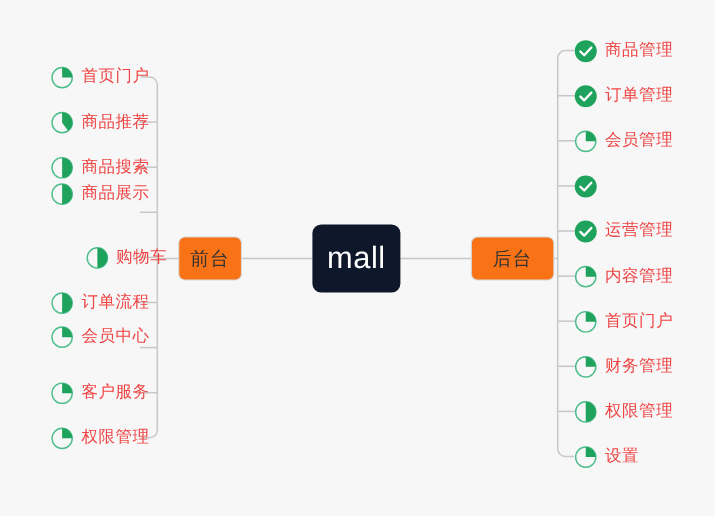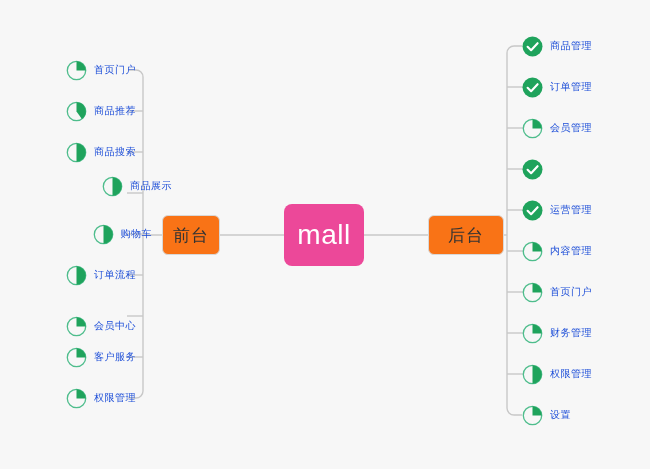--- a/index.html
+++ b/index.html
@@ -19,22 +19,22 @@
   .leaf{
     position:absolute;
     height:28px;
     display:flex;
     align-items:center;
     gap:7px;
   }
   .leaf.left{flex-direction:row;justify-content:flex-end;}
   .leaf.right{flex-direction:row;justify-content:flex-start;}
   .leaf-label{
-    font-size:10px;
-    color:#1d4ed8;
+    font-size:15px;
+    color:#ef4444;
     white-space:nowrap;
     line-height:28px;
     letter-spacing:.5px;
   }
   .icon{
     width:21px;height:21px;
     flex:0 0 21px;
     display:block;
   }
 
@@ -47,21 +47,21 @@
     display:flex;
     align-items:center;
     justify-content:center;
     font-size:17px;
     color:#333333;
     letter-spacing:1px;
     box-sizing:border-box;
   }
   .root-box{
     position:absolute;
-    background:#ec4899;
+    background:#0f172a;
     border-radius:8px;
     display:flex;
     align-items:center;
     justify-content:center;
     color:#ffffff;
     font-size:28px;
     letter-spacing:.5px;
     box-sizing:border-box;
   }
 </style>
@@ -127,21 +127,21 @@
     </div>
     <div class="leaf left" style="top: 138px; left: 0px; width: 136px; padding-right: 16px;">
       <span style="display: flex;">
         <svg class="icon" viewBox="0 0 21 21">
     <circle cx="10.5" cy="10.5" r="9.2" fill="none" stroke="#4ebd8c" stroke-width="1.3"></circle>
     <path d="M 10.5 10.5 L 10.5 1.3000000000000007 A 9.2 9.2 0 0 1 10.50 19.70 Z" fill="#1fa35c"></path>
   </svg>
       </span>
       <span class="leaf-label">商品搜索</span>
     </div>
-    <div class="leaf left" style="top: 172px; left: 0px; width: 136px; padding-right: 8px; padding-left: 36px;">
+    <div class="leaf left" style="top: 162px; left: 0px; width: 136px; padding-right: 8px;">
       <span style="display: flex;">
         <svg class="icon" viewBox="0 0 21 21">
     <circle cx="10.5" cy="10.5" r="9.2" fill="none" stroke="#4ebd8c" stroke-width="1.3"></circle>
     <path d="M 10.5 10.5 L 10.5 1.3000000000000007 A 9.2 9.2 0 0 1 10.50 19.70 Z" fill="#1fa35c"></path>
   </svg>
       </span>
       <span class="leaf-label">商品展示</span>
     </div>
     <div class="leaf left" style="top: 220px; left: 0px; width: 136px; padding-right: 8px; margin-left: 16px;">
       <span style="display: flex;">
@@ -154,21 +154,21 @@
     </div>
     <div class="leaf left" style="top: 261px; left: 0px; width: 136px; padding-right: 8px;">
       <span style="display: flex;">
         <svg class="icon" viewBox="0 0 21 21">
     <circle cx="10.5" cy="10.5" r="9.2" fill="none" stroke="#4ebd8c" stroke-width="1.3"></circle>
     <path d="M 10.5 10.5 L 10.5 1.3000000000000007 A 9.2 9.2 0 0 1 10.50 19.70 Z" fill="#1fa35c"></path>
   </svg>
       </span>
       <span class="leaf-label">订单流程</span>
     </div>
-    <div class="leaf left" style="top: 312px; left: 0px; width: 136px; padding-right: 8px;">
+    <div class="leaf left" style="top: 292px; left: 0px; width: 136px; padding-right: 8px;">
       <span style="display: flex;">
         <svg class="icon" viewBox="0 0 21 21">
     <circle cx="10.5" cy="10.5" r="9.2" fill="none" stroke="#4ebd8c" stroke-width="1.3"></circle>
     <path d="M 10.5 10.5 L 10.5 1.3000000000000007 A 9.2 9.2 0 0 1 19.70 10.50 Z" fill="#1fa35c"></path>
   </svg>
       </span>
       <span class="leaf-label">会员中心</span>
     </div>
     <div class="leaf left" style="top: 343px; left: 0px; width: 136px; padding-right: 4px;">
       <span style="display: flex;">

